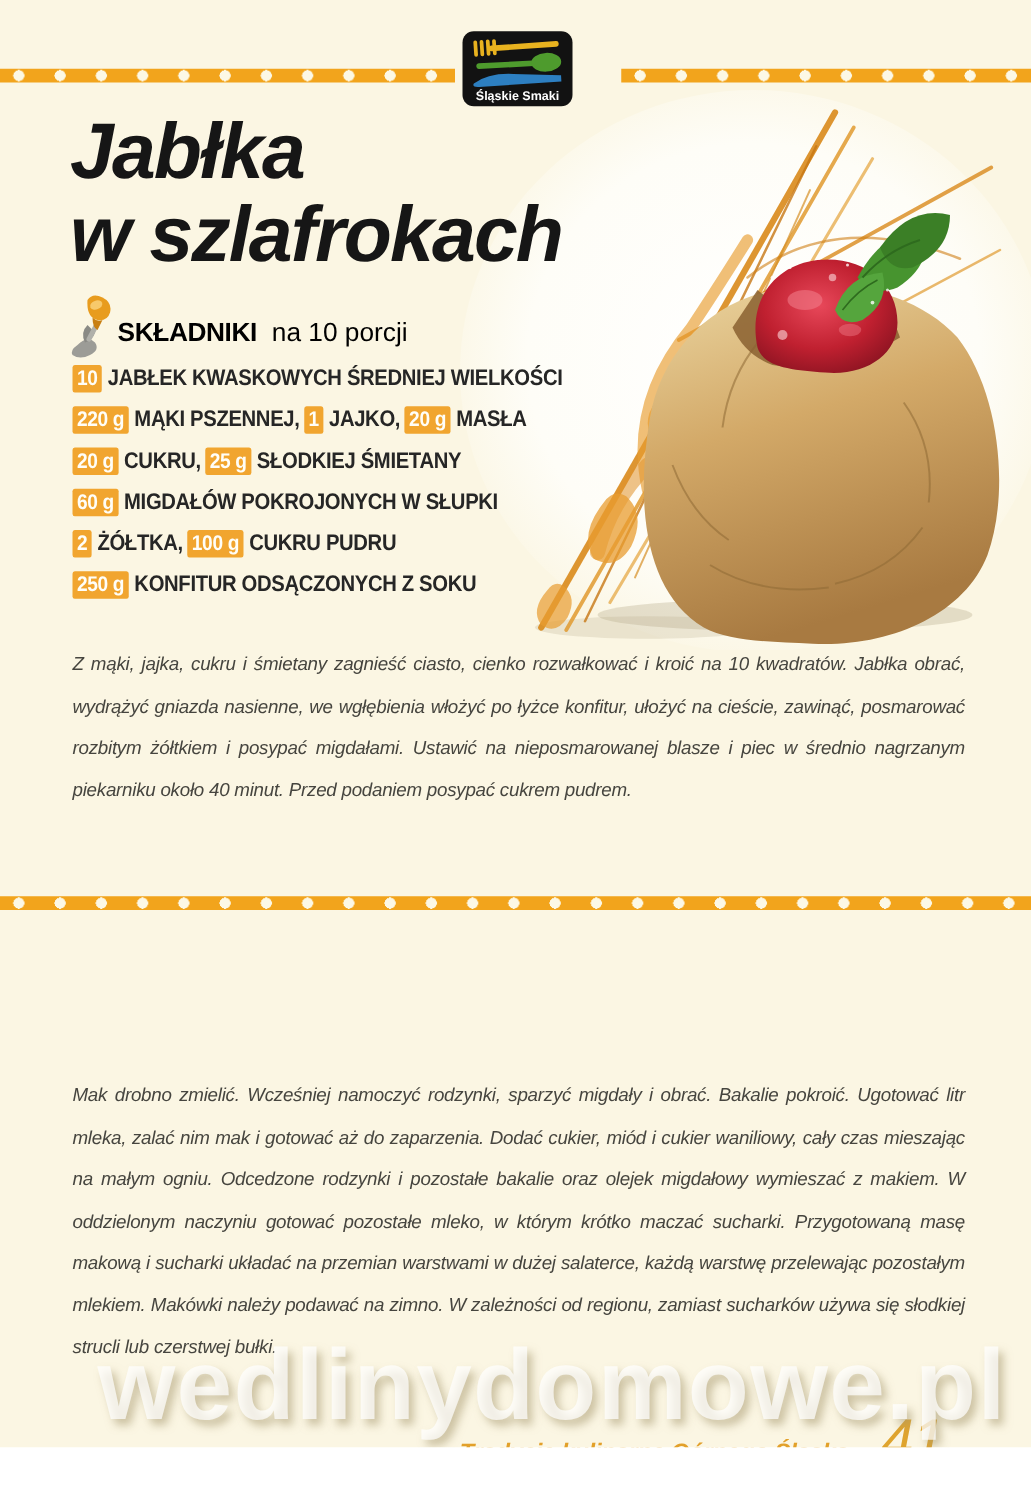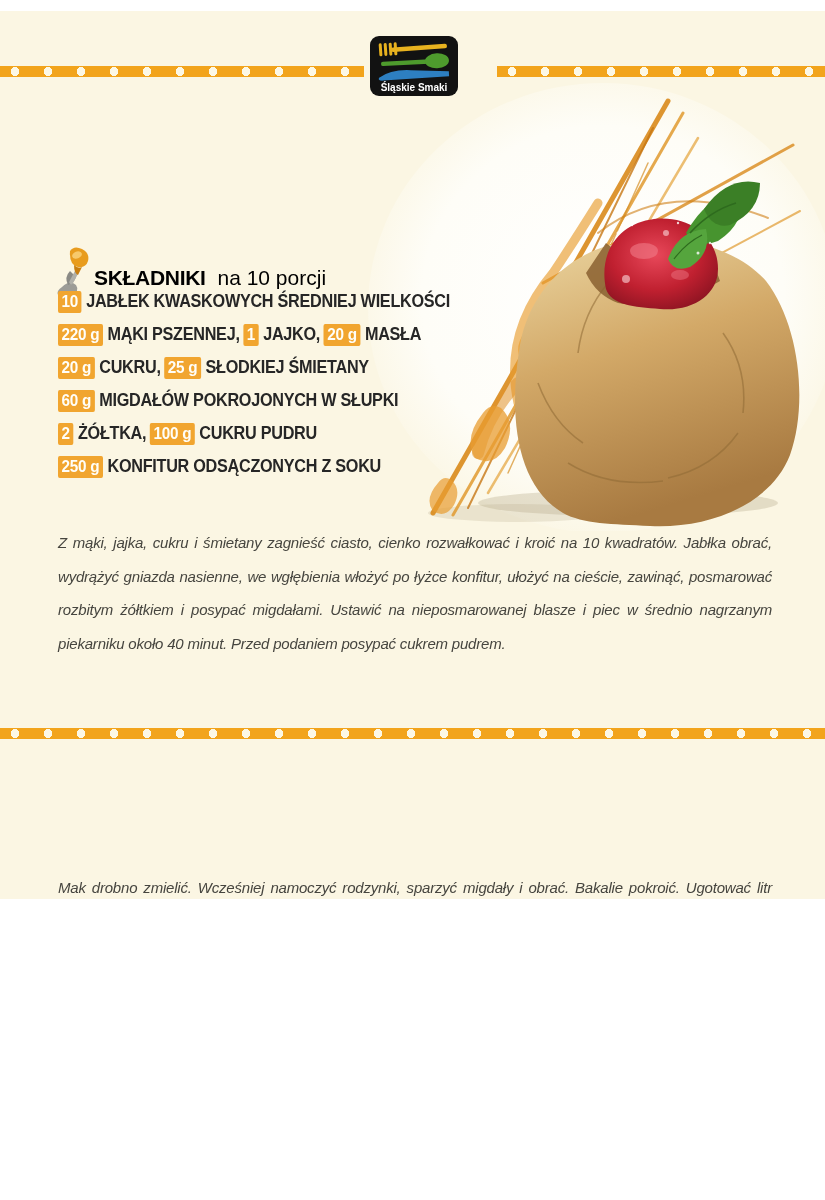--- a/index.html
+++ b/index.html
@@ -1,20 +1,19 @@
 <!DOCTYPE html>
 <html><head>
 <meta charset="utf-8">
 <style>
   html,body{margin:0;padding:0;}
   .page{
-    position:relative;width:825px;height:888px;overflow:hidden;
+    position:relative;width:825px;height:1158px;overflow:hidden;
     background:#FBF6E3;
     font-family:"Liberation Sans",sans-serif;
-    margin-top:11px;
   }
   
   .band{
     position:absolute;height:11px;background-color:#F2A41C;
     background-image:radial-gradient(circle 4.5px at 15px 5.5px,#FCF8E6 97%,transparent);
     background-size:33px 11px;
   }
   .band-top-left{top:55px;left:0;width:364px;}
   .band-top-right{top:55px;left:497px;width:328px;}
   .band-divider{top:717px;left:0;width:825px;}
@@ -29,21 +28,21 @@
     letter-spacing:-1.5px;color:#161616;z-index:3;
   }
   
   .ing-header{
     position:absolute;left:94px;top:255px;z-index:3;
     font-size:21px;color:#000000;white-space:nowrap;
   }
   .ing-header .hdr-bold{font-weight:bold;letter-spacing:-0.3px;}
   .ing-header .hdr-rest{margin-left:6px;}
   .pin{position:absolute;left:54px;top:236px;width:40px;height:52px;z-index:3;}
-  .ing-list{position:absolute;left:58px;top:280px;width:330px;z-index:3;}
+  .ing-list{position:absolute;left:58px;top:292px;width:330px;z-index:3;}
   .ing-line{
     margin-bottom:11px;height:22px;white-space:nowrap;
     transform:scaleX(0.90);transform-origin:left center;
     font-size:18px;font-weight:bold;letter-spacing:-0.3px;color:#262626;
   }
   .badge{
     display:inline-block;background:#F1A52F;color:#FFFEF8;
     padding:1px 4px 1px 4px;margin-right:5px;border-radius:2px;
     font-size:17px;line-height:20px;vertical-align:baseline;
   }
@@ -182,20 +181,24 @@
     <g fill="#FFFFFF" opacity="0.8">
       <circle cx="250" cy="150" r="1.5"></circle>
         <circle cx="264" cy="142" r="1.2"></circle>
       <circle cx="330" cy="170" r="1.5"></circle>
         <circle cx="342" cy="160" r="1.2"></circle>
       <circle cx="290" cy="132" r="1.4"></circle>
         <circle cx="310" cy="140" r="1.2"></circle>
     </g>
   </svg>
 
+  <div class="title">
+    <div>Jabłka</div>
+    <div>w szlafrokach</div>
+  </div>
 
   <svg class="pin" viewBox="0 0 40 52">
     <path d="M8 40 Q2 44 4 48 Q10 52 18 48 Q26 44 22 38 Q16 32 8 40 Z" fill="#9C9C97"></path>
     <path d="M14 38 Q10 30 16 24 L22 30 Q20 36 14 38 Z" fill="#8A8A85"></path>
     <rect x="18" y="22" width="4" height="16" rx="2" fill="#B0B0AA" transform="rotate(28 20 30)"></rect>
     <path d="M16 4 Q20 -2 28 2 Q36 6 34 14 Q32 21 24 20 Q15 18 16 4 Z" fill="#E89C1E"></path>
     <ellipse cx="23" cy="8" rx="5" ry="3.5" fill="#F7C96B" transform="rotate(-20 23 8)"></ellipse>
     <path d="M20 18 Q24 22 28 20 L24 28 Q20 26 20 18 Z" fill="#C87F12"></path>
   </svg>
 

